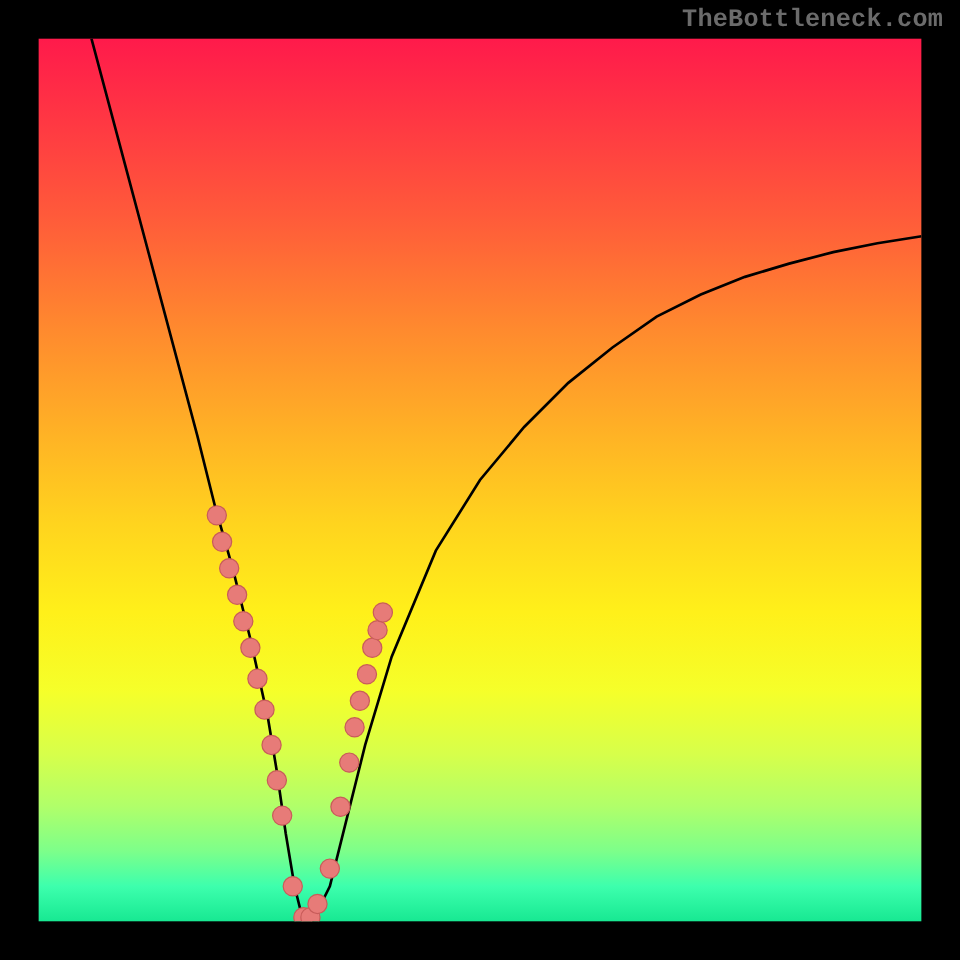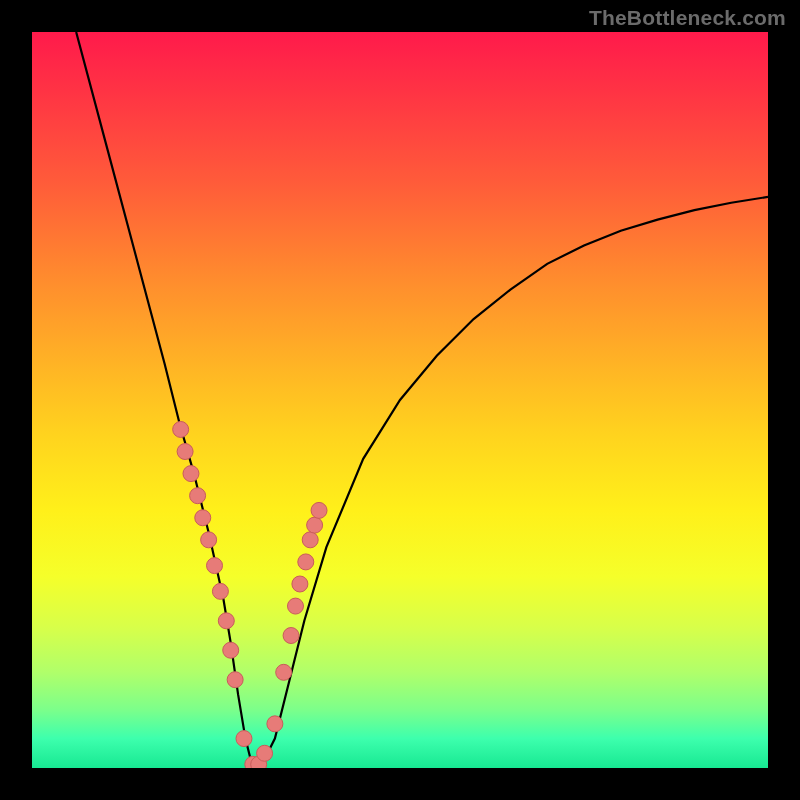--- a/index.html
+++ b/index.html
@@ -49,21 +49,21 @@
   .curve-svg {
     position: absolute;
     inset: 0;
     width: 100%;
     height: 100%;
   }
   .watermark {
     position: absolute;
     top: 6px;
     right: 14px;
-    font-family: Liberation Sans, sans-serif;
+    font-family: Liberation Mono, monospace;
     font-size: 21px;
     font-weight: 600;
     color: #6b6b6b;
     letter-spacing: 0.2px;
     user-select: none;
   }
 </style>
 </head>
 <body>
 

